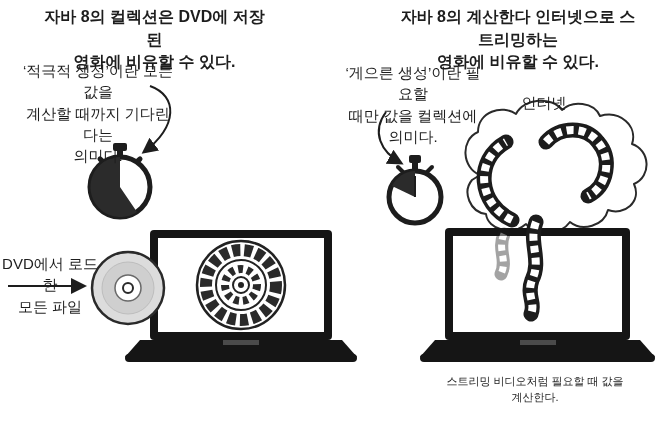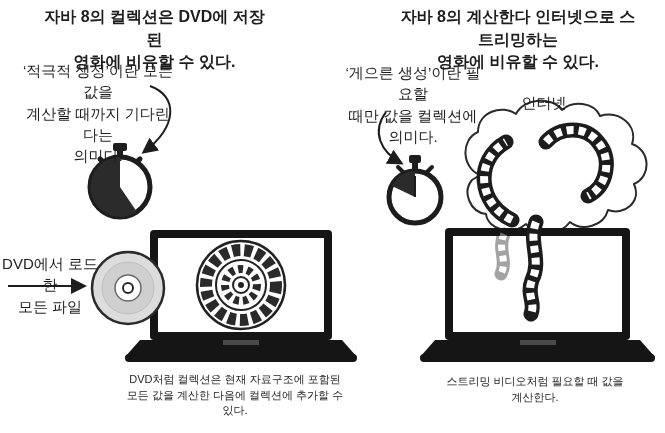--- a/index.html
+++ b/index.html
@@ -136,20 +136,17 @@
 
   <div class="txt note" style="left:344px;top:62px;width:138px;">‘게으른 생성’이란 필요할
 때만 값을 컬렉션에
 의미다.</div>
 
   <div class="txt small-label" style="left:514px;top:92px;width:60px;">인터넷</div>
 
   <div class="txt small-label" style="left:0px;top:253px;width:100px;">DVD에서 로드한
 모든 파일</div>
 
-  <div class="txt caption" style="left:110px;top:372px;width:250px;">DVD처럼 컬렉션은 현재 자료구조에 포함된
-모든 값을 계산한 다음에 컬렉션에 추가할 수
-있다.</div>
 
   <div class="txt caption" style="left:435px;top:374px;width:200px;">스트리밍 비디오처럼 필요할 때 값을
 계산한다.</div>
 
 </div>
 
 </body></html>

